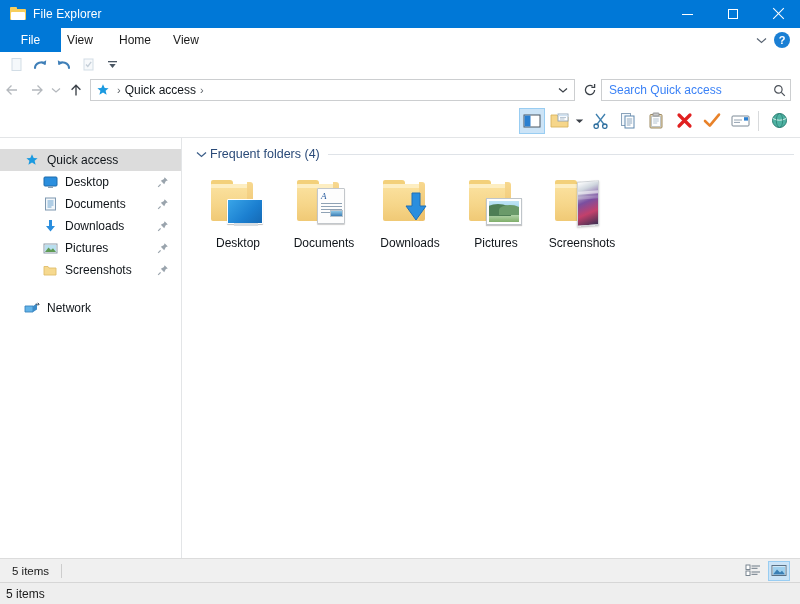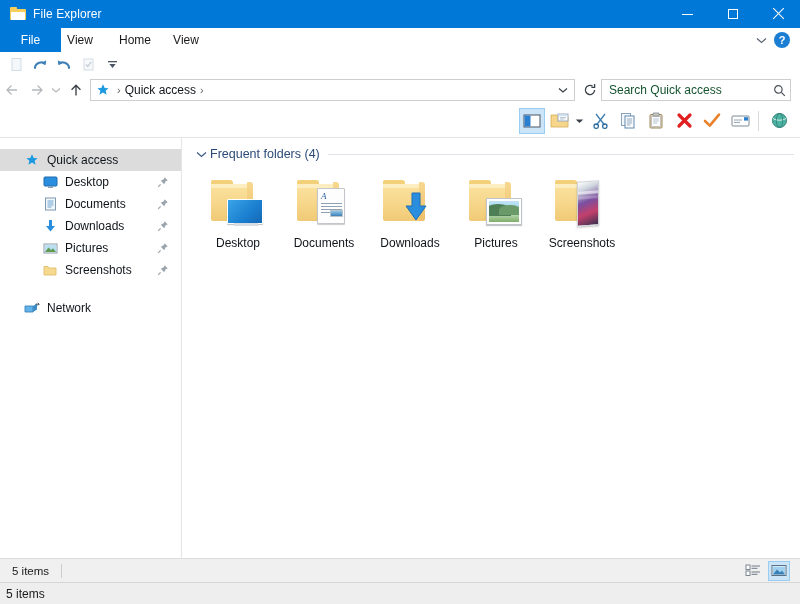--- a/index.html
+++ b/index.html
@@ -127,21 +127,21 @@
   }
   .refresh-btn {
     width: 22px; height: 22px; display: flex; align-items: center;
     justify-content: center; color: #3b4148; flex: none;
   }
   .searchbox {
     width: 190px; height: 22px; margin-right: 9px;
     border: 1px solid #ccced0; background: #fff;
     display: flex; align-items: center; padding: 0 4px 0 7px; flex: none;
   }
-  .searchbox .ph { font-size: 12px; color: #14532d; flex: 1; }
+  .searchbox .ph { font-size: 12px; color: #3b82f6; flex: 1; }
 
   
   .cmdbar {
     position: absolute; left: 0; top: 104px; width: 800px; height: 34px;
     background: #ffffff; border-bottom: 1px solid #e3e5e7;
     display: flex; align-items: center; justify-content: flex-end;
     padding-right: 8px;
   }
   .cmd {
     width: 26px; height: 26px; display: flex; align-items: center;

